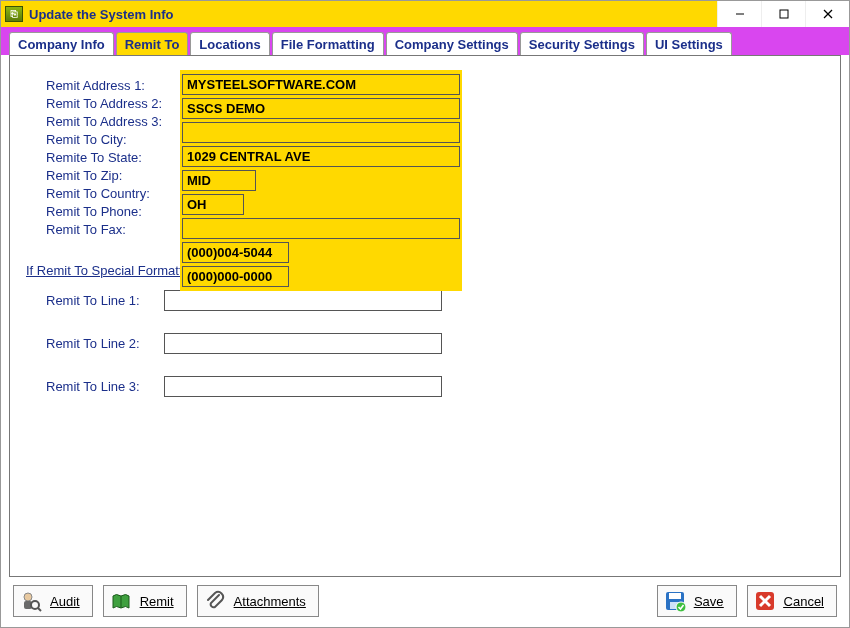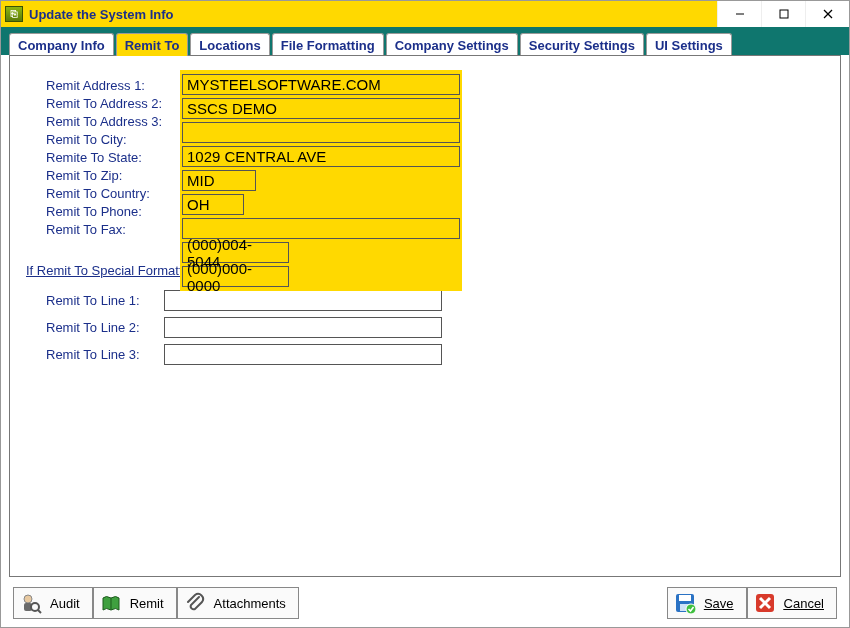--- a/index.html
+++ b/index.html
@@ -34,25 +34,25 @@
     width: 44px; height: 100%;
     background: #fff;
     display: flex; align-items: center; justify-content: center;
     font-family: "Segoe UI Symbol", sans-serif;
     font-size: 12px;
     border-left: 1px solid #eee;
     cursor: pointer;
   }
   .tabstrip {
     display: flex;
-    align-items: center;
+    align-items: flex-start;
     height: 28px;
     padding: 4px 8px 0 8px;
     gap: 2px;
-    background: #0f766e;
+    background: #d946ef;
   }
   .tab {
     padding: 4px 8px 3px 8px;
     border: 1px solid #999;
     border-bottom: none;
     border-radius: 3px 3px 0 0;
     color: #1b2f8a;
     font-weight: 700;
     font-size: 13px;
     background: #fff;
@@ -85,22 +85,22 @@
   }
   .remit-grid .lbl {
     color: #1b2f8a;
     font-size: 13px;
     padding-left: 20px;
   }
   .yfield {
     height: 21px;
     border: 1px solid #555;
     background: #ffd900;
-    font-weight: 400;
-    font-size: 15px;
+    font-weight: 700;
+    font-size: 13px;
     padding: 0 4px;
     display: flex;
     align-items: center;
   }
   .yfield.w-full { width: 278px; }
   .yfield.w-state { width: 74px; }
   .yfield.w-zip { width: 62px; }
   .yfield.w-phone { width: 107px; }
   .section-header {
     color: #1b2f8a;
@@ -111,34 +111,35 @@
   .plain-field {
     height: 21px;
     width: 278px;
     border: 1px solid #555;
     background: #fff;
     padding: 0 4px;
   }
   .line-grid {
     display: grid;
     grid-template-columns: 138px auto;
-    row-gap: 6px;
+    row-gap: 22px;
     align-items: center;
   }
   .line-grid .lbl {
     color: #1b2f8a;
     padding-left: 20px;
     font-size: 13px;
   }
   .footer {
     height: 42px;
     display: flex;
-    align-items: flex-end;
+    align-items: flex-start;
     padding: 0 12px 8px 12px;
-    gap: 0;
+    gap: 10px;
+    text-decoration: underline;
   }
   .fbtn {
     height: 32px;
     border: 1px solid #888;
     background: #fafafa;
     display: flex;
     align-items: center;
     padding: 0 12px 0 6px;
     gap: 8px;
     cursor: pointer;

